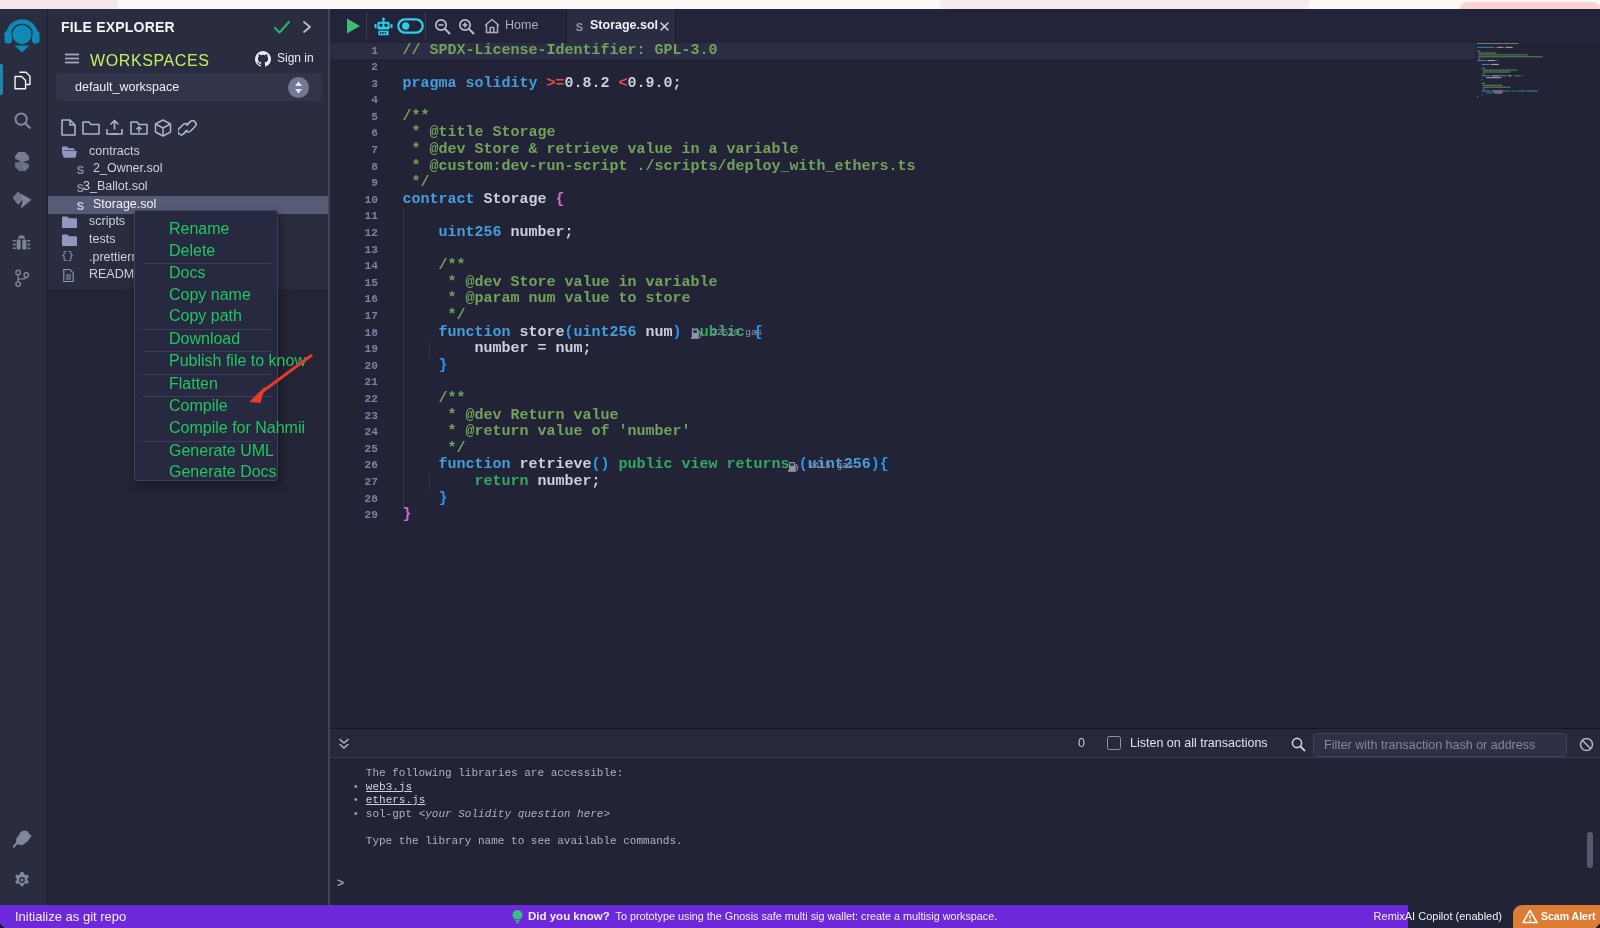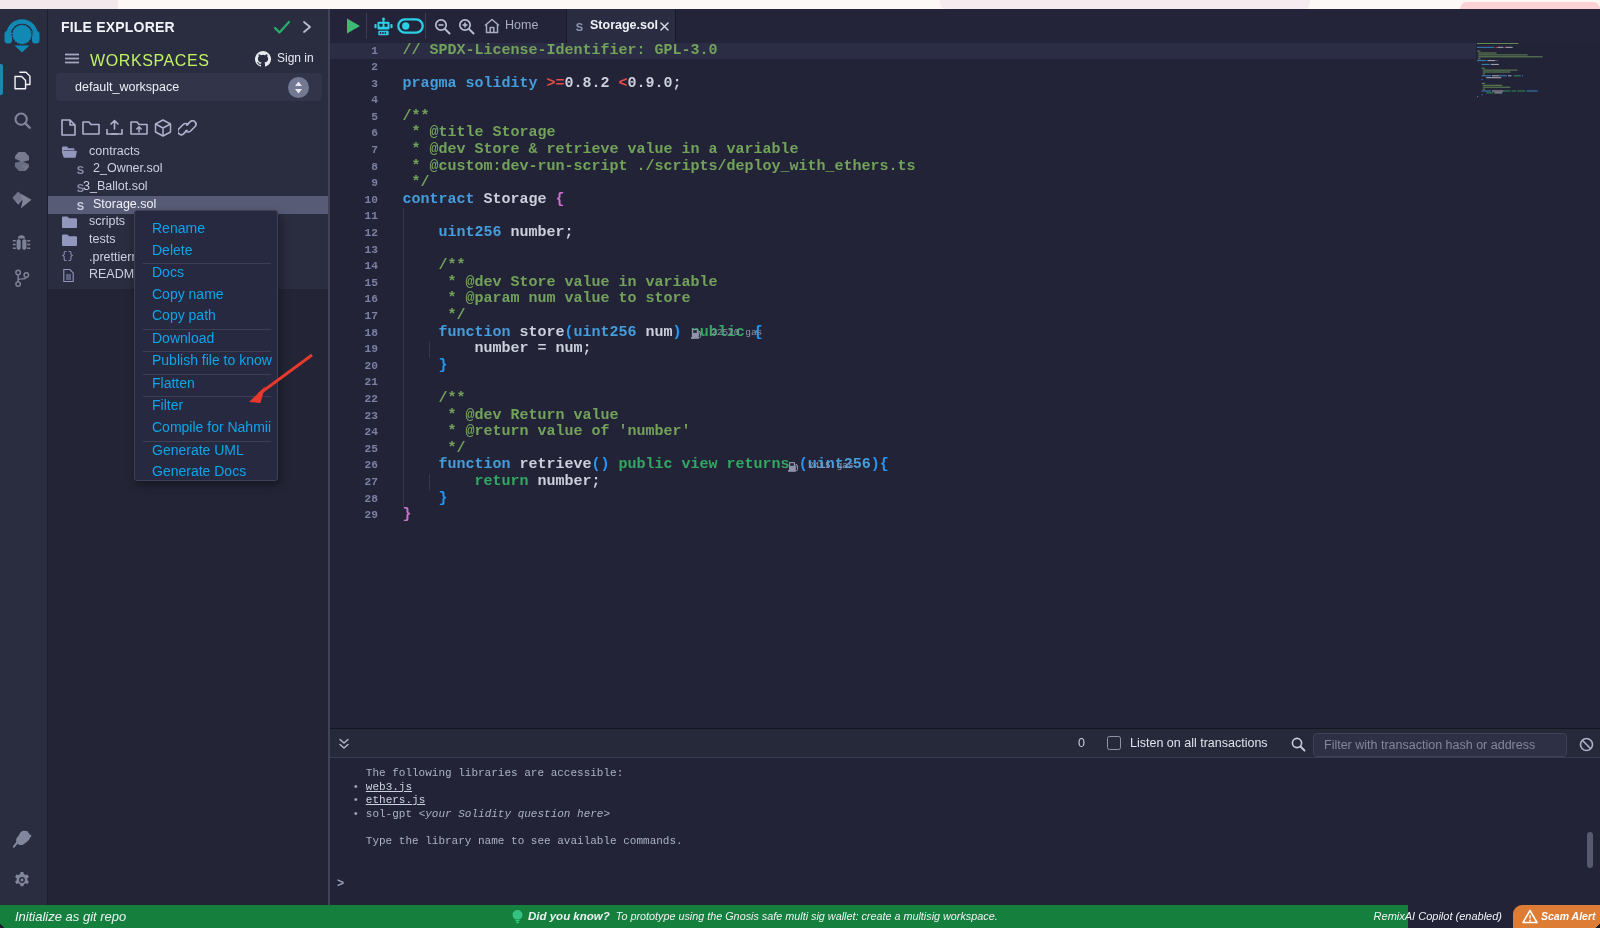--- a/index.html
+++ b/index.html
@@ -29,21 +29,21 @@
   #wsdrop { position:absolute; left:8px; top:64px; width:266px; height:28px; background:#32344a; border-radius:4px; }
   #wsdrop span { position:absolute; left:19px; top:6.5px; font-size:12.5px; color:#eceef5; }
   #wsdrop .circ { position:absolute; right:13px; top:4px; width:21px; height:21px; border-radius:50%; background:#737893; }
 
   
   .trow { position:absolute; height:18px; font-size:12.5px; color:#ccd0e0; }
   .hl { background:#575b76; }
 
   
   #ctx { position:absolute; left:86px; top:201px; width:144px; height:271px; background:#272940; border:1px solid #3e4156; border-radius:3px; box-shadow:2px 4px 10px rgba(0,0,0,.35); z-index:30; }
-  #ctx .mi { position:absolute; left:17px; font-size:14px; color:#0ea5e9; white-space:nowrap; }
+  #ctx .mi { position:absolute; left:34px; font-size:16px; color:#22c55e; white-space:nowrap; }
   #ctx .sep { position:absolute; left:8px; width:128px; height:1px; background:#3c3f55; }
 
   
   #toolbar { left:330px; top:9px; width:1270px; height:34px; background:#23243a; }
   #editor { left:330px; top:43px; width:1270px; height:685px; background:#222336; }
   #curline { position:absolute; left:0px; top:0px; width:1146px; height:16px; background:#2b2d45; }
   #gutter { position:absolute; left:0px; top:-0.5px; width:48px; text-align:right; font-size:11.2px; line-height:16.6px; color:#7b81a4; white-space:pre; font-family:"Liberation Mono",monospace; font-weight:bold; }
   #code { position:absolute; left:72.5px; top:-0.5px; font-size:15px; line-height:16.6px; color:#ccd0dc; white-space:pre; font-weight:bold; letter-spacing:0; }
   .cg { color:#73a35b; } 
   .kb { color:#459ddb; } 
@@ -52,21 +52,21 @@
   .mg { color:#cf6fd4; } 
   .rd { color:#ef4b4b; }
 
   
   #termhead { left:330px; top:728px; width:1270px; height:30px; background:#262939; border-top:1px solid #14151f; border-bottom:1px solid #3a3d52; }
   #termbody { left:330px; top:758px; width:1270px; height:147px; background:#222336; }
   #termbody pre { position:absolute; left:16px; top:9px; font-size:11px; line-height:13.6px; color:#a9b2c4; font-family:"Liberation Mono",monospace; font-weight:normal; }
   #filter { position:absolute; left:983px; top:4px; width:254px; height:24px; background:#2e3145; border:1px solid #3e4157; border-radius:4px; color:#82879d; font-size:12.5px; line-height:22px; padding-left:10px; }
 
   
-  #status { left:0; top:905px; width:1408px; height:23px; background:#15803d; color:#eef1f5; font-size:12px;font-style:italic; }
+  #status { left:0; top:905px; width:1408px; height:23px; background:#6d28d9; color:#eef1f5; font-size:12px; }
   #scam { position:absolute; left:1513px; top:0; width:87px; height:23px; background:#dd7c35; border-radius:9px 0 0 0; }
 </style>
 </head>
 <body>
 
 <div class="abs" id="topstrip">
   <div class="tabL"></div>
     <div class="tabC"></div>
     <div class="tabP"></div>
     <div class="pinkR"></div>
@@ -278,21 +278,21 @@
     <div class="mi" style="top:53px">Docs</div>
     <div class="mi" style="top:75px">Copy name</div>
     <div class="mi" style="top:96px">Copy path</div>
     <div class="sep" style="top:118px"></div>
     <div class="mi" style="top:119px">Download</div>
     <div class="sep" style="top:140px"></div>
     <div class="mi" style="top:141px">Publish file to know</div>
     <div class="sep" style="top:163px"></div>
     <div class="mi" style="top:164px">Flatten</div>
     <div class="sep" style="top:185px"></div>
-    <div class="mi" style="top:186px">Filter</div>
+    <div class="mi" style="top:186px">Compile</div>
     <div class="mi" style="top:208px">Compile for Nahmii</div>
     <div class="sep" style="top:230px"></div>
     <div class="mi" style="top:231px">Generate UML</div>
     <div class="mi" style="top:252px">Generate Docs</div>
   </div>
 </div>
 
 <div class="abs" id="toolbar">
 
   <svg class="abs" style="left:14px;top:8px" width="18" height="18" viewBox="0 0 18 18">

